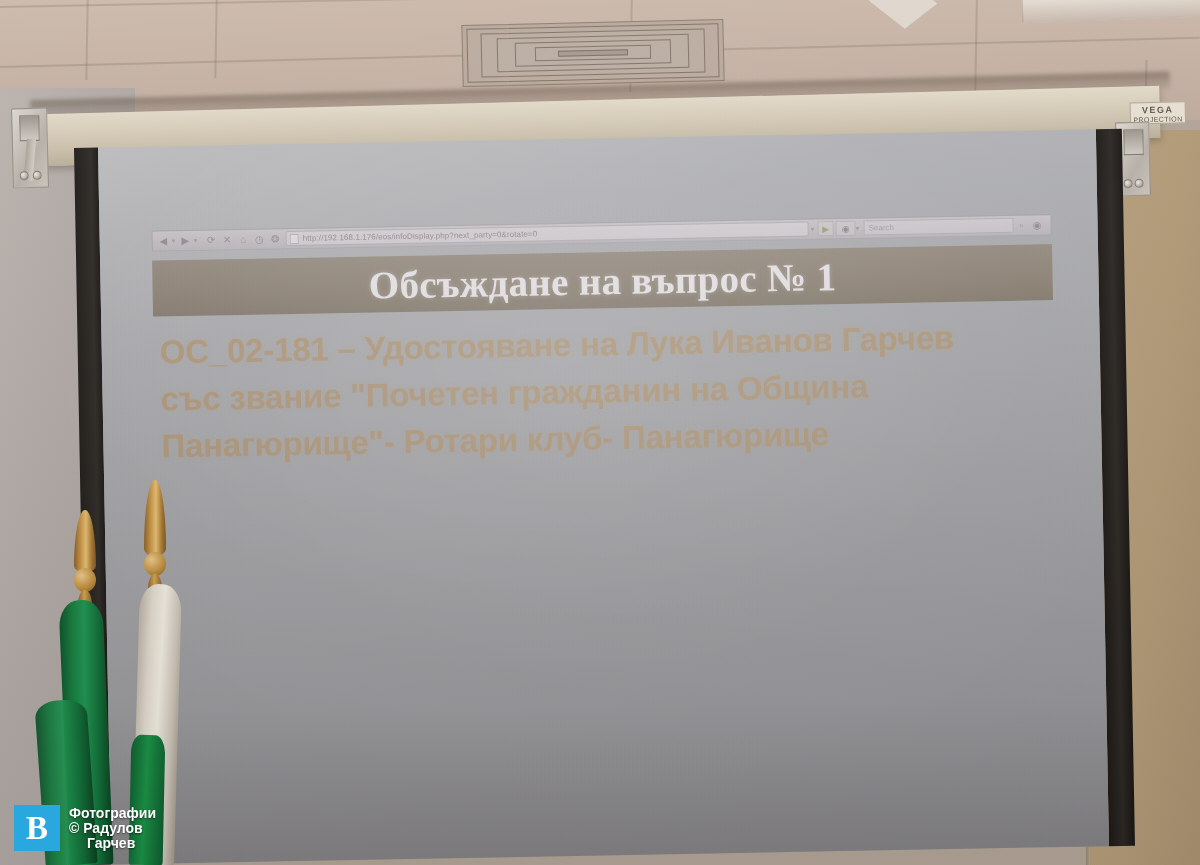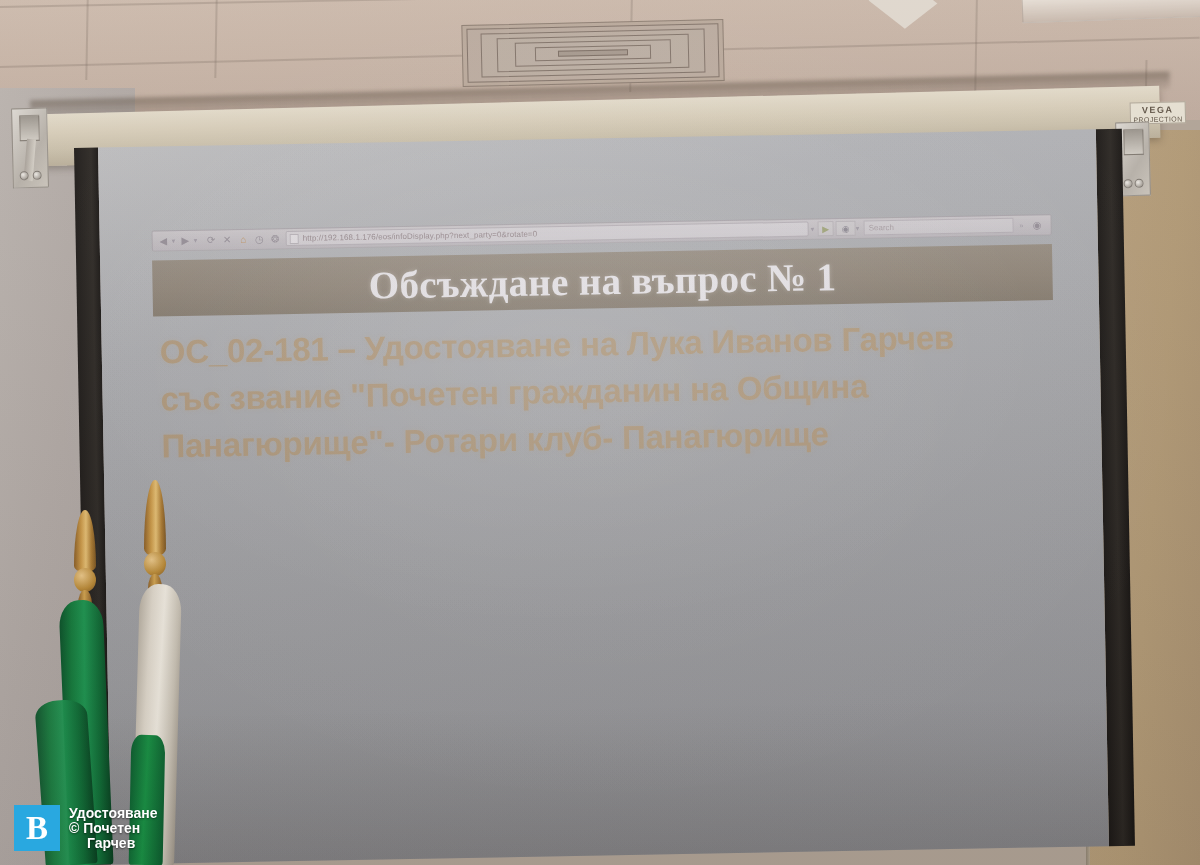--- a/index.html
+++ b/index.html
@@ -474,19 +474,19 @@
          transform: rotate(-2.4deg);"></div>
     <div class="flag-cloth cloth-green" style="left:4px; top:200px; width:52px; height:165px;
          transform: rotate(-4deg); opacity:.95;"></div>
   </div>
 
   <div class="photo-soft"></div>
 
   <div class="watermark">
     <div class="wm-logo">В</div>
     <div class="wm-text">
-      <div>Удостояване</div>
-      <div>© Почетен</div>
+      <div>Фотографии</div>
+      <div>© Радулов</div>
       <div>Гарчев</div>
     </div>
   </div>
 
 </div>
 
 </body></html>

